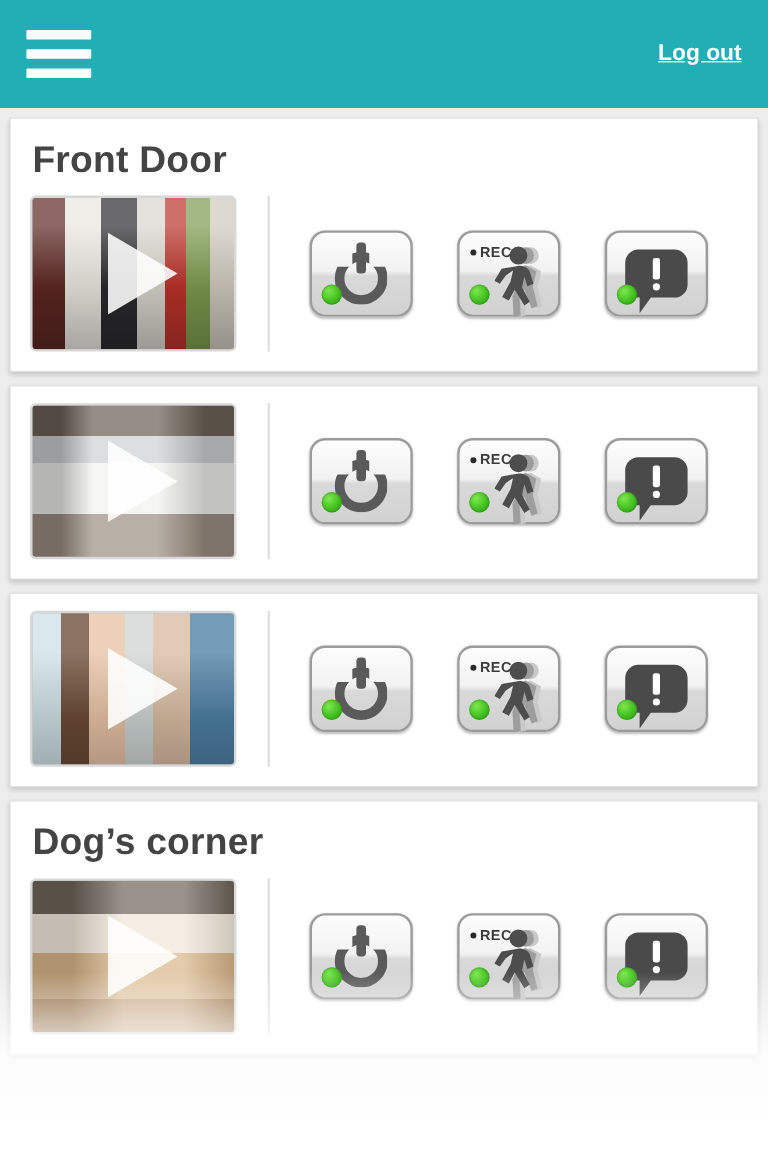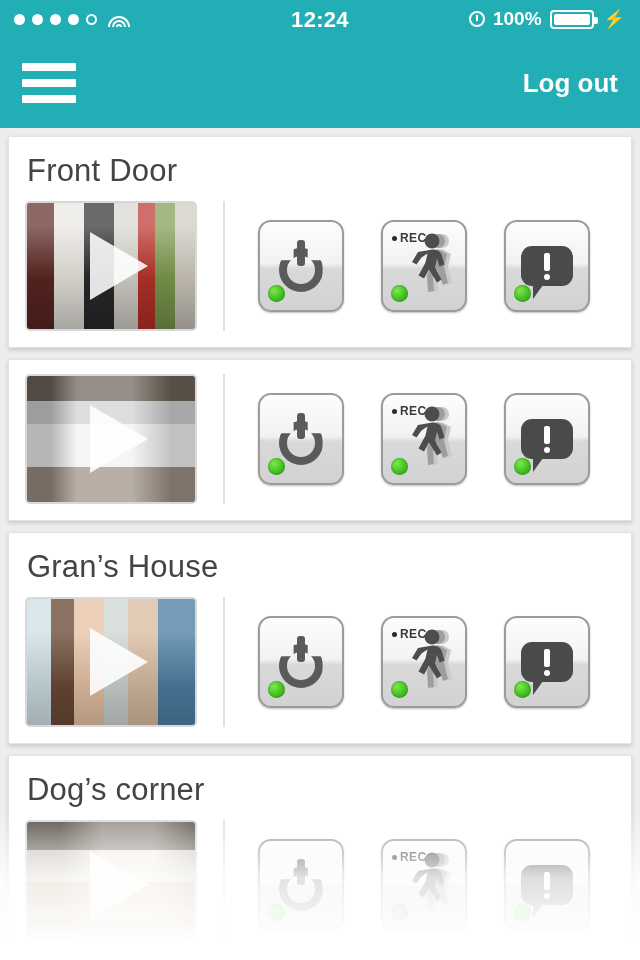--- a/index.html
+++ b/index.html
@@ -51,33 +51,33 @@
     padding:0 22px; position:relative;
   }
   .hamburger { width:54px; height:40px; display:flex; flex-direction:column;
                justify-content:space-between; cursor:pointer; }
   .hamburger span { display:block; height:8px; background:#fff; border-radius:1px; }
   .header-title {
     position:absolute; left:0; right:0; text-align:center;
     font-size:38px; color:#fff; font-weight:bold; letter-spacing:.2px;
     pointer-events:none;
   }
-  .logout { margin-left:auto; color:#fff; font-size:26px; font-weight:bold;
-            position:relative; z-index:2; cursor:pointer; }
+  .logout { margin-left:auto; color:#fff; font-size:19px; font-weight:bold;
+            position:relative; z-index:2; cursor:pointer;text-decoration:underline; }
 
   
   .list { padding:8px 8px 0 8px; }
   .card {
     background:#fff; border:1px solid #e2e2e2; border-radius:2px;
     box-shadow:0 2px 4px rgba(0,0,0,.16);
     margin-bottom:11px; padding:14px 16px 16px 16px;
     position:relative;
   }
   .card-title { font-size:31px; color:#444; letter-spacing:.2px;
-                margin:2px 0 12px 2px; font-weight:normal; }
+                margin:2px 0 12px 2px; font-weight:bold; }
   .card-body { display:flex; align-items:stretch; }
 
   
   .thumb {
     width:172px; height:130px; flex:none; border:2px solid #d8d8d8; border-radius:5px;
     position:relative; overflow:hidden; cursor:pointer; background:#bbb;
   }
   .thumb .scene { position:absolute; inset:0; }
   .play {
     position:absolute; left:50%; top:50%; transform:translate(-50%,-50%);
@@ -86,21 +86,21 @@
     margin-left:8px;
   }
 
   .divider { width:2px; background:#e0e0e0; margin:0 0 0 26px; flex:none; }
 
   .controls { flex:1; display:flex; align-items:center; justify-content:space-around;
               padding:0 6px 0 14px; }
 
   
   .ctrl {
-    width:86px; height:92px; border-radius:13px; border:2px solid #9b9b9b;
+    width:86px; height:72px; border-radius:13px; border:2px solid #9b9b9b;
     background:linear-gradient(to bottom,#fdfdfd 0%,#f2f2f2 47%,#d9d9d9 53%,#d2d2d2 100%);
     position:relative; cursor:pointer; box-shadow:0 1px 2px rgba(0,0,0,.25);
   }
   .led { position:absolute; left:8px; bottom:8px; width:17px; height:17px; border-radius:50%;
          background:radial-gradient(circle at 35% 32%, #7ee84f 0%, #41c01f 55%, #2f9a16 100%);
          box-shadow:0 0 2px rgba(0,0,0,.35) inset; }
 
   .glyph { position:absolute; inset:0; display:flex; align-items:center; justify-content:center; }
 
   
@@ -130,45 +130,20 @@
 
   
   .fade { position:absolute; left:0; right:0; bottom:0; height:150px; pointer-events:none;
           background:linear-gradient(to bottom, rgba(255,255,255,0) 0%, rgba(255,255,255,.82) 45%, #fff 88%); }
 </style>
 </head>
 <body>
 
 <div id="app">
 
-  <div class="statusbar">
-    <div class="sb-left">
-      <div class="dots">
-        <span class="dot"></span>
-        <span class="dot"></span>
-        <span class="dot"></span>
-        <span class="dot"></span>
-        <span class="dot hollow"></span>
-      </div>
-      <div class="wifi">
-        <i></i>
-          <i></i>
-          <i></i>
-      </div>
-    </div>
-    <div class="sb-time">12:24</div>
-    <div class="sb-right">
-      <span class="alarm"></span>
-      <span>100%</span>
-      <span class="batt">
-          <i></i>
-        </span>
-      <span class="bolt">⚡</span>
-    </div>
-  </div>
 
   <div class="header">
     <div class="hamburger">
       <span></span>
         <span></span>
         <span></span>
     </div>
     <div class="logout">Log out</div>
   </div>
 
@@ -286,21 +261,20 @@
                 </div>
           </div>
           <div class="led"></div>
         </div>
 
       </div>
     </div>
   </div>
 
   <div class="card">
-    <div class="card-title">Gran’s House</div>
     <div class="card-body">
 
       <div class="thumb">
         <div class="scene" style="background-image: linear-gradient(rgba(255, 255, 255, 0.22) 0px, rgba(255, 255, 255, 0.22) 26%, rgba(0, 0, 0, 0.12) 70%, rgba(0, 0, 0, 0.22) 100%), linear-gradient(to right, rgb(207, 224, 230) 0px, rgb(207, 224, 230) 14%, rgb(107, 74, 54) 14%, rgb(107, 74, 54) 28%, rgb(232, 195, 166) 28%, rgb(232, 195, 166) 46%, rgb(207, 214, 212) 46%, rgb(207, 214, 212) 60%, rgb(217, 189, 163) 60%, rgb(217, 189, 163) 78%, rgb(77, 127, 163) 78%, rgb(77, 127, 163) 100%);"></div>
         <div class="play"></div>
       </div>
 
       <div class="divider"></div>
 
       <div class="controls">

